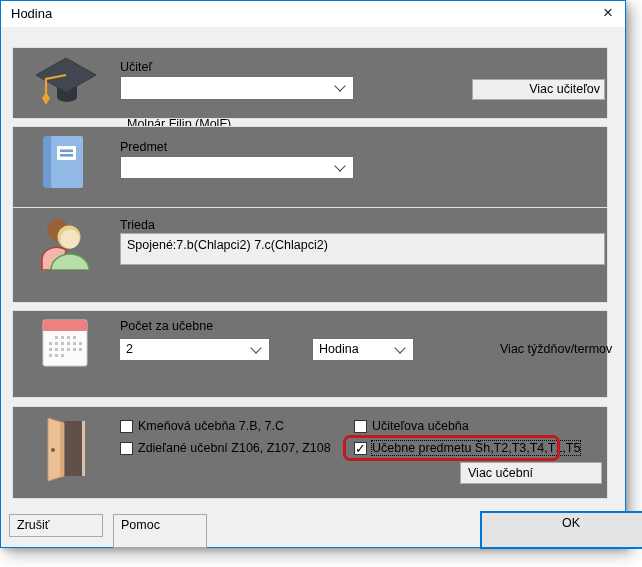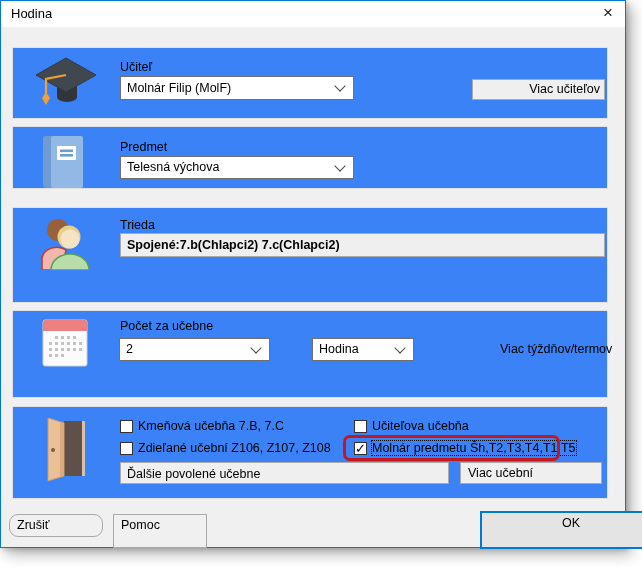--- a/index.html
+++ b/index.html
@@ -12,34 +12,34 @@
     position:absolute; left:0; top:0; width:626px; height:548px;
     background:#f0f0f0; border:1px solid #0078d7;
     box-shadow: 6px 6px 14px rgba(0,0,0,.30), 2px 2px 5px rgba(0,0,0,.18);
   }
 
   .titlebar { position:absolute; left:0; top:0; width:100%; height:26px; background:#ffffff; }
   .title { position:absolute; left:10px; top:0; line-height:26px; font-size:13px; }
   .close-btn { position:absolute; right:0; top:0; width:34px; height:26px; text-align:center;
                line-height:24px; font-size:17px; color:#1a1a1a; cursor:default; }
 
-  .section { position:absolute; left:11px; width:596px; background:#3b82f6; border:1px solid #e1e1e1; }
+  .section { position:absolute; left:11px; width:596px; background:#737373; border:1px solid #e1e1e1; }
   .s1 { top:46px;  height:72px; }
-  .s2 { top:125px; height:63px; }
+  .s2 { top:125px; height:82px; }
   .s3 { top:206px; height:96px; }
   .s4 { top:309px; height:88px; }
   .s5 { top:405px; height:93px; }
 
   .icon { position:absolute; }
 
   .lbl { position:absolute; font-size:12.5px; white-space:nowrap; }
 
   .dropdown { position:absolute; background:#ffffff; border:1px solid #707070; }
   .dropdown .val { position:absolute; left:6px; top:0; right:22px; line-height:21px; white-space:nowrap; overflow:hidden; }
-  .dd24 .val { line-height:22px; }
+  .dd24 .val { line-height:22px;margin-top:36px; }
   .chev { position:absolute; right:9px; top:50%; width:8px; height:8px; margin-top:-6px;
           border-right:1.4px solid #474747; border-bottom:1.4px solid #474747; transform:rotate(45deg); }
 
   .field { position:absolute; background:#efefef; border:1px solid #aaaaaa; }
   .field .val { position:absolute; left:6px; top:0; right:4px; line-height:22px; white-space:nowrap; overflow:hidden; }
 
   .btn-flat { position:absolute; background:#efefef; border:1px solid #aaaaaa; }
   .btn-flat .val { position:absolute; left:7px; top:0; right:4px; line-height:19px; white-space:nowrap; }
 
   .cb { position:absolute; display:flex; align-items:center; }
@@ -89,35 +89,34 @@
     <div class="section s2">
       <svg class="icon" style="left:29px;top:8px;" width="42" height="54" viewBox="0 0 42 54">
         <rect x="1" y="1" width="40" height="52" rx="3" fill="#6f9bd3"></rect>
         <rect x="9" y="1" width="32" height="52" rx="2" fill="#92b8e5"></rect>
         <rect x="15" y="11" width="19" height="14" rx="1" fill="#ffffff"></rect>
         <rect x="18" y="14.5" width="13" height="2.6" fill="#6f9bd3"></rect>
         <rect x="18" y="19" width="13" height="2.6" fill="#6f9bd3"></rect>
       </svg>
       <div class="lbl" style="left:107px;top:13px;">Predmet</div>
       <div class="dropdown" style="left:107px;top:29px;width:234px;height:23px;">
-        <span class="val">Telesná výchova</span>
         <span class="chev"></span>
       </div>
     </div>
 
     <div class="section s3">
       <svg class="icon" style="left:26px;top:8px;" width="52" height="54" viewBox="0 0 52 54">
         <circle cx="19" cy="14" r="11" fill="#99613a"></circle>
         <path d="M3 42 a15 13 0 0 1 24 -8 l-4 20 H3 z" fill="#f1b6ad" stroke="#c0392b" stroke-width="1.5"></path>
         <circle cx="30" cy="21" r="11.5" fill="#e7d08e"></circle>
         <circle cx="31" cy="23" r="9.5" fill="#f6e3c2"></circle>
         <path d="M12 54 a19 16 0 0 1 38 0 z" fill="#b9dcab" stroke="#57a14e" stroke-width="1.5"></path>
       </svg>
       <div class="lbl" style="left:107px;top:10px;">Trieda</div>
-      <div class="field" style="left:107px;top:25px;width:485px;height:24px;font-weight:bold;">
+      <div class="field" style="left:107px;top:25px;width:485px;height:32px;">
         <span class="val">Spojené:7.b(Chlapci2) 7.c(Chlapci2)</span>
       </div>
     </div>
 
     <div class="section s4">
       <svg class="icon" style="left:29px;top:8px;" width="46" height="48" viewBox="0 0 46 48">
         <rect x="1" y="1" width="44" height="46" rx="2" fill="#fbfbfb" stroke="#cfcfcf"></rect>
         <path d="M1 3 a2 2 0 0 1 2 -2 h40 a2 2 0 0 1 2 2 v9 H1 z" fill="#ed8181"></path>
         <g fill="#c3c3c3">
           <rect x="13" y="17" width="3" height="3"></rect>
@@ -169,33 +168,30 @@
       <div class="cb" style="left:107px;top:34px;">
         <span class="box"></span>
         <span class="cb-label">Zdieľané učební Z106, Z107, Z108</span>
       </div>
       <div class="cb" style="left:341px;top:12px;">
         <span class="box"></span>
         <span class="cb-label">Učiteľova učebňa</span>
       </div>
       <div class="cb" style="left:341px;top:34px;">
         <span class="box">✓</span>
-        <span class="cb-label focus-dotted">Molnár predmetu Šh,T2,T3,T4,T1,T5</span>
+        <span class="cb-label focus-dotted">Učebne predmetu Šh,T2,T3,T4,T1,T5</span>
       </div>
       <div class="hl-red" style="left:330px;top:28px;width:217px;height:26px;"></div>
 
-      <div class="field" style="left:107px;top:55px;width:329px;height:22px;">
-        <span class="val">Ďalšie povolené učebne</span>
-      </div>
       <div class="btn-flat" style="left:447px;top:55px;width:142px;height:22px;">
         <span class="val" style="line-height:20px;">Viac učební</span>
       </div>
     </div>
 
-    <div class="footer-btn" style="left:8px;top:513px;width:94px;height:23px;border-radius:9px;">
+    <div class="footer-btn" style="left:8px;top:513px;width:94px;height:23px;">
       <span class="val">Zrušiť</span>
     </div>
     <div class="footer-btn" style="left:112px;top:513px;width:94px;height:34px;">
       <span class="val">Pomoc</span>
     </div>
     <div class="ok-btn" style="left:432px;top:510px;width:182px;height:38px;margin-left:47px;">
       <span class="val">OK</span>
     </div>
 
   </div>

